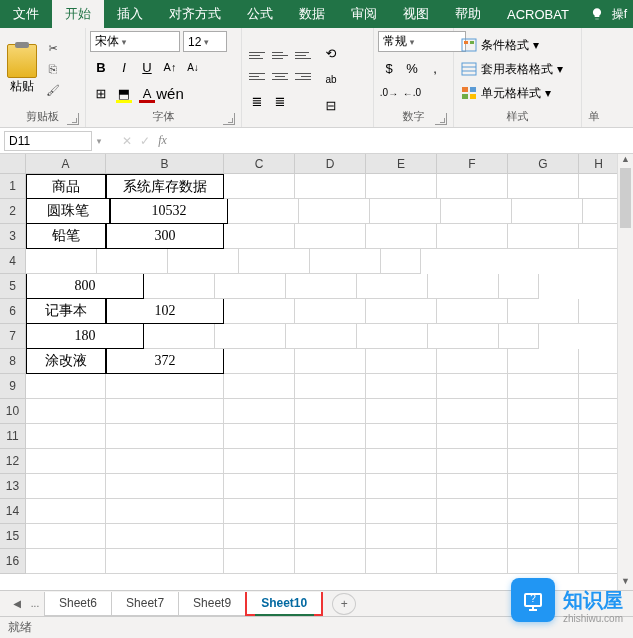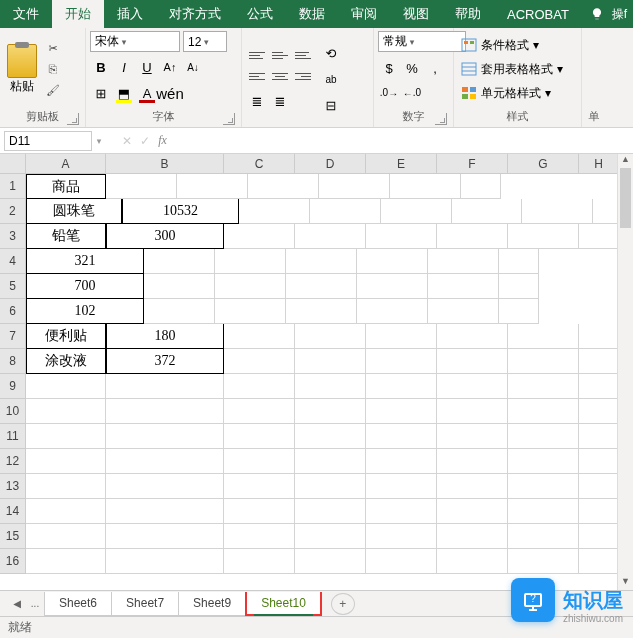--- a/index.html
+++ b/index.html
@@ -60,21 +60,21 @@
 .row-h { width: 26px; background: #e6e6e6; border-right: 1px solid #ccc; border-bottom: 1px solid #ccc; text-align: center; font-size: 12px; color: #444; display: flex; align-items: center; justify-content: center; }
 .cell { border-right: 1px solid #d4d4d4; border-bottom: 1px solid #d4d4d4; padding: 2px 4px; font-size: 14px; display: flex; align-items: center; font-family: SimSun, serif; }
 .cell.data-br { border-right: 1px solid #000; text-align: center; } .cell.data-bb { border-bottom: 1px solid #000; }
 .cell.data-bt { border-top: 1px solid #000; } .cell.data-bl { border-left: 1px solid #000; }
 .cell.center { justify-content: center; }
 
 
 .sheet-tabs { position: absolute; bottom: 22px; left: 0; right: 0; height: 26px; background: #f3f2f1; border-top: 1px solid #ccc; display: flex; align-items: center; padding-left: 8px; }
 .nav-btn { width: 18px; height: 22px; display: flex; align-items: center; justify-content: center; color: #666; cursor: pointer; font-size: 10px; }
 .sheet-tab { padding: 0 14px; height: 24px; border: 1px solid #ccc; border-top: none; background: #fff; display: flex; align-items: center; cursor: pointer; font-size: 12px; margin-right: -1px; color: #444; }
-.sheet-tab.active { border: 2px solid #e33; border-top: none; color: #4d7c0f; font-weight: 400; background: #fff; position: relative; z-index: 1; }
+.sheet-tab.active { border: 2px solid #e33; border-top: none; color: #0369a1; font-weight: 700; background: #fff; position: relative; z-index: 1; }
 .sheet-tab.active::after { content: ''; position: absolute; bottom: -2px; left: 10%; right: 10%; height: 2px; background: #217346; }
 .add-sheet { width: 24px; height: 22px; border: 1px solid #ccc; border-radius: 50%; display: flex; align-items: center; justify-content: center; margin-left: 10px; cursor: pointer; color: #666; }
 
 
 .status-bar { position: absolute; bottom: 0; left: 0; right: 0; height: 22px; background: #f3f2f1; border-top: 1px solid #ccc; display: flex; align-items: center; padding: 0 8px; font-size: 12px; color: #5a5a5a; }
 
 
 .watermark { position: absolute; bottom: 16px; right: 10px; display: flex; align-items: center; gap: 8px; z-index: 10; }
 .wm-badge { width: 44px; height: 44px; background: #2196f3; border-radius: 8px; display: flex; align-items: center; justify-content: center; box-shadow: 0 2px 6px rgba(33,150,243,.4); }
 .wm-badge svg { width: 24px; height: 24px; stroke: #fff; fill: none; stroke-width: 2; }
@@ -270,30 +270,31 @@
       <div class="col-h" style="width:71px">C</div>
       <div class="col-h" style="width:71px">D</div>
       <div class="col-h" style="width:71px">E</div>
       <div class="col-h" style="width:71px">F</div>
       <div class="col-h" style="width:71px">G</div>
       <div class="col-h" style="width:40px">H</div>
     </div>
     <div class="grid-row" style="height:25px">
       <div class="row-h">1</div>
       <div class="cell data-bl data-bt data-br data-bb center" style="width:80px">商品</div>
+      <div class="cell data-bl data-bt data-br data-bb center" style="width:118px">系统库存数据</div>
       <div class="cell" style="width:71px"></div>
       <div class="cell" style="width:71px"></div>
       <div class="cell" style="width:71px"></div>
       <div class="cell" style="width:71px"></div>
       <div class="cell" style="width:71px"></div>
       <div class="cell" style="width:40px"></div>
     </div>
     <div class="grid-row" style="height:25px">
       <div class="row-h">2</div>
-      <div class="cell data-bl data-br data-bb center" style="width:96px">圆珠笔</div>
+      <div class="cell data-bl data-br data-bb center" style="width:84px">圆珠笔</div>
       <div class="cell data-bl data-br data-bb center" style="width:118px">10532</div>
       <div class="cell" style="width:71px"></div>
       <div class="cell" style="width:71px"></div>
       <div class="cell" style="width:71px"></div>
       <div class="cell" style="width:71px"></div>
       <div class="cell" style="width:71px"></div>
       <div class="cell" style="width:40px"></div>
     </div>
     <div class="grid-row" style="height:25px">
       <div class="row-h">3</div>
@@ -301,51 +302,50 @@
       <div class="cell data-bl data-br data-bb center" style="width:118px">300</div>
       <div class="cell" style="width:71px"></div>
       <div class="cell" style="width:71px"></div>
       <div class="cell" style="width:71px"></div>
       <div class="cell" style="width:71px"></div>
       <div class="cell" style="width:71px"></div>
       <div class="cell" style="width:40px"></div>
     </div>
     <div class="grid-row" style="height:25px">
       <div class="row-h">4</div>
-      <div class="cell data-bl data-br data-bb center" style="width:118px">321</div>
       <div class="cell" style="width:71px"></div>
       <div class="cell" style="width:71px"></div>
       <div class="cell" style="width:71px"></div>
       <div class="cell" style="width:71px"></div>
       <div class="cell" style="width:71px"></div>
       <div class="cell" style="width:40px"></div>
     </div>
     <div class="grid-row" style="height:25px">
       <div class="row-h">5</div>
-      <div class="cell data-bl data-br data-bb center" style="width:118px">700</div>
+      <div class="cell data-bl data-br data-bb center" style="width:118px">800</div>
       <div class="cell" style="width:71px"></div>
       <div class="cell" style="width:71px"></div>
       <div class="cell" style="width:71px"></div>
       <div class="cell" style="width:71px"></div>
       <div class="cell" style="width:71px"></div>
       <div class="cell" style="width:40px"></div>
     </div>
     <div class="grid-row" style="height:25px">
       <div class="row-h">6</div>
+      <div class="cell data-bl data-br data-bb center" style="width:80px">记事本</div>
       <div class="cell data-bl data-br data-bb center" style="width:118px">102</div>
       <div class="cell" style="width:71px"></div>
       <div class="cell" style="width:71px"></div>
       <div class="cell" style="width:71px"></div>
       <div class="cell" style="width:71px"></div>
       <div class="cell" style="width:71px"></div>
       <div class="cell" style="width:40px"></div>
     </div>
     <div class="grid-row" style="height:25px">
       <div class="row-h">7</div>
-      <div class="cell data-bl data-br data-bb center" style="width:80px">便利贴</div>
       <div class="cell data-bl data-br data-bb center" style="width:118px">180</div>
       <div class="cell" style="width:71px"></div>
       <div class="cell" style="width:71px"></div>
       <div class="cell" style="width:71px"></div>
       <div class="cell" style="width:71px"></div>
       <div class="cell" style="width:71px"></div>
       <div class="cell" style="width:40px"></div>
     </div>
     <div class="grid-row" style="height:25px">
       <div class="row-h">8</div>

